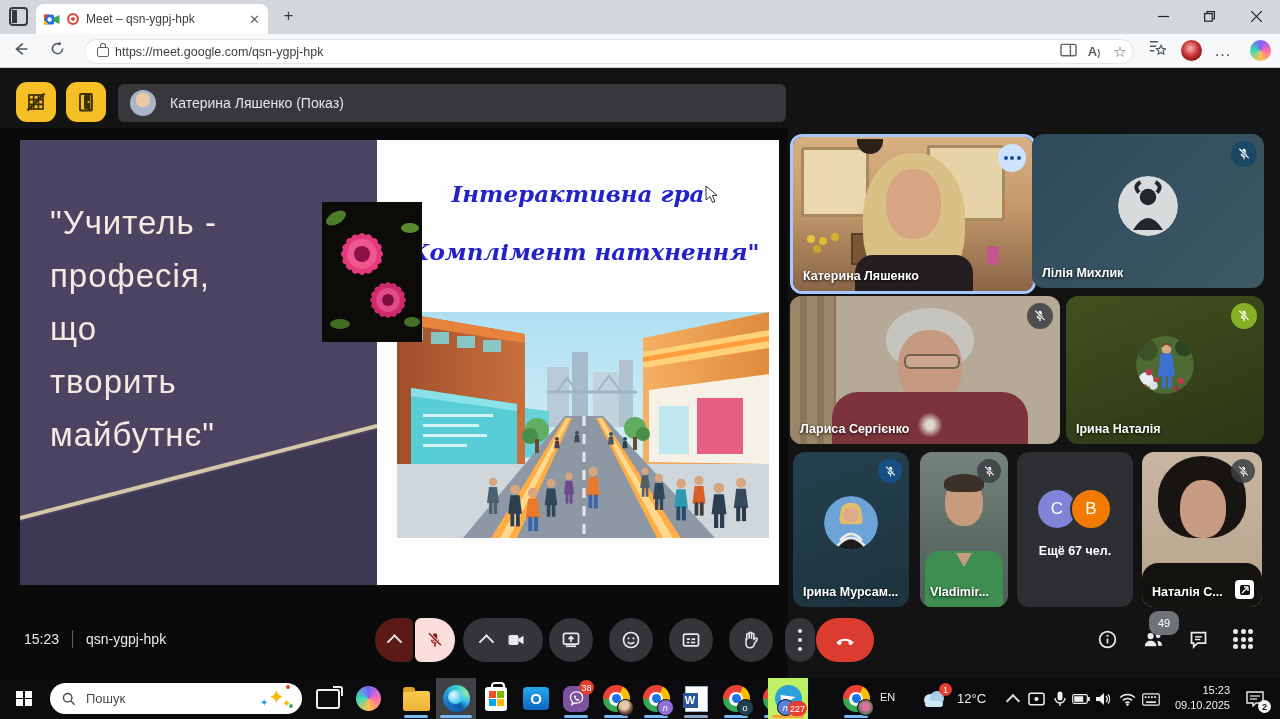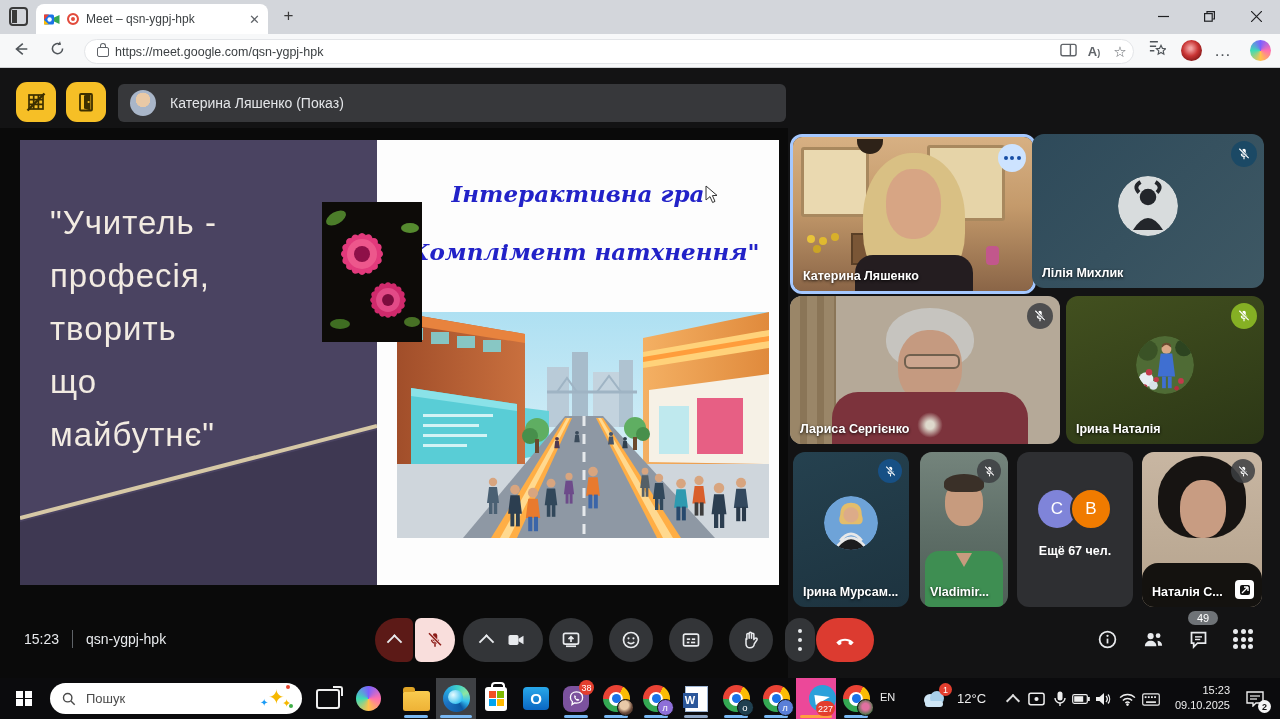--- a/index.html
+++ b/index.html
@@ -40,21 +40,21 @@
   .city{position:absolute;left:377px;top:172px;width:372px;height:226px;}
   .cursor{position:absolute;left:685px;top:45px;width:13px;height:19px;}
   
   .tile{position:absolute;border-radius:12px;overflow:hidden;background:#3a3a3a;}
   .pname{position:absolute;left:10px;bottom:8px;font-size:12.5px;font-weight:600;color:#fff;text-shadow:0 1px 3px rgba(0,0,0,.9);z-index:5;white-space:nowrap;}
   .chip{position:absolute;top:7px;right:7px;width:26px;height:26px;border-radius:50%;display:flex;align-items:center;justify-content:center;z-index:5;}
   .menu-chip{position:absolute;top:7px;right:7px;width:28px;height:28px;border-radius:50%;background:#cde3ff;display:flex;align-items:center;justify-content:center;gap:2.5px;z-index:5;}
   .menu-chip i{width:4px;height:4px;border-radius:50%;background:#174ea6;}
   .avatar-c{position:absolute;border-radius:50%;overflow:hidden;}
   .pip{position:absolute;right:8px;bottom:8px;width:19px;height:19px;border-radius:4px;background:#fff;display:flex;align-items:center;justify-content:center;z-index:5;}
-  .badge49{position:absolute;left:1149px;top:543px;min-width:30px;height:14px;border-radius:9px;background:#6f7377;color:#fff;font-size:11px;display:flex;align-items:center;justify-content:center;z-index:6;margin-left:39px;}
+  .badge49{position:absolute;left:1149px;top:543px;min-width:30px;height:24px;border-radius:9px;background:#6f7377;color:#fff;font-size:11px;display:flex;align-items:center;justify-content:center;z-index:6;}
   
   .sc{position:absolute;inset:0;}
   .sc div{position:absolute;}
   
   .cbar{position:absolute;left:0;top:542px;width:1280px;height:68px;}
   .cb-time{position:absolute;left:24px;top:21px;font-size:14px;color:#e8eaed;}
   .cb-sep{position:absolute;left:72px;top:20px;width:1px;height:18px;background:#5f6368;}
   .cb-code{position:absolute;left:86px;top:21px;font-size:14px;color:#e8eaed;}
   .rbtn{position:absolute;top:8px;height:44px;border-radius:22px;background:#333538;display:flex;align-items:center;justify-content:center;}
   .circ{width:44px;}
@@ -192,22 +192,22 @@
     <div class="stage">
       <div class="slide">
         <div class="slide-left">
           <svg style="position:absolute;left:0;top:0;" width="357" height="445" viewBox="0 0 357 445" preserveAspectRatio="none">
             <polygon points="0,382 357,290 357,445 0,445" fill="#3e3852"></polygon>
             <line x1="0" y1="378" x2="357" y2="286" stroke="#d6c8a6" stroke-width="4"></line>
           </svg>
           <div class="quote">
             <div>"Учитель  -</div>
             <div>професія,</div>
+            <div>що</div>
             <div>творить</div>
-            <div>що</div>
             <div>майбутнє"</div>
           </div>
         </div>
         <div class="slide-right">
           <div class="sl-title" style="top:40px;">Інтерактивна гра</div>
           <div class="sl-title" style="top:98px;">"Комплімент натхнення"</div>
         </div>
         <svg class="city" viewBox="0 0 372 226" preserveAspectRatio="none">
           <defs>
             <linearGradient id="sky" x1="0" y1="0" x2="0" y2="1">
@@ -777,21 +777,21 @@
           <span class="ovl" style="background:#204050;">o</span>
         </span>
         <span class="uline"></span>
       </div>
     <div class="slot" style="left:756px;">
         <span class="chr">
           <span class="ovl" style="background:#5a7fd8;">л</span>
         </span>
         <span class="uline"></span>
       </div>
-    <div class="slot" style="left:796px;background:#ec4899;justify-content:flex-end;">
+    <div class="slot" style="left:768px;background:#bef264;">
       <span class="tgico"></span>
       <span class="badge" style="right:1px;bottom:3px;">227</span>
       <span class="uline" style="background:#ffa040;width:32px;left:4px;"></span>
     </div>
     <div class="slot" style="left:836px;">
         <span class="chr">
           <span class="ovl" style="background:radial-gradient(circle at 50% 45%,#e070a0 30%,#447744 75%);"></span>
         </span>
         <span class="uline"></span>
       </div>

